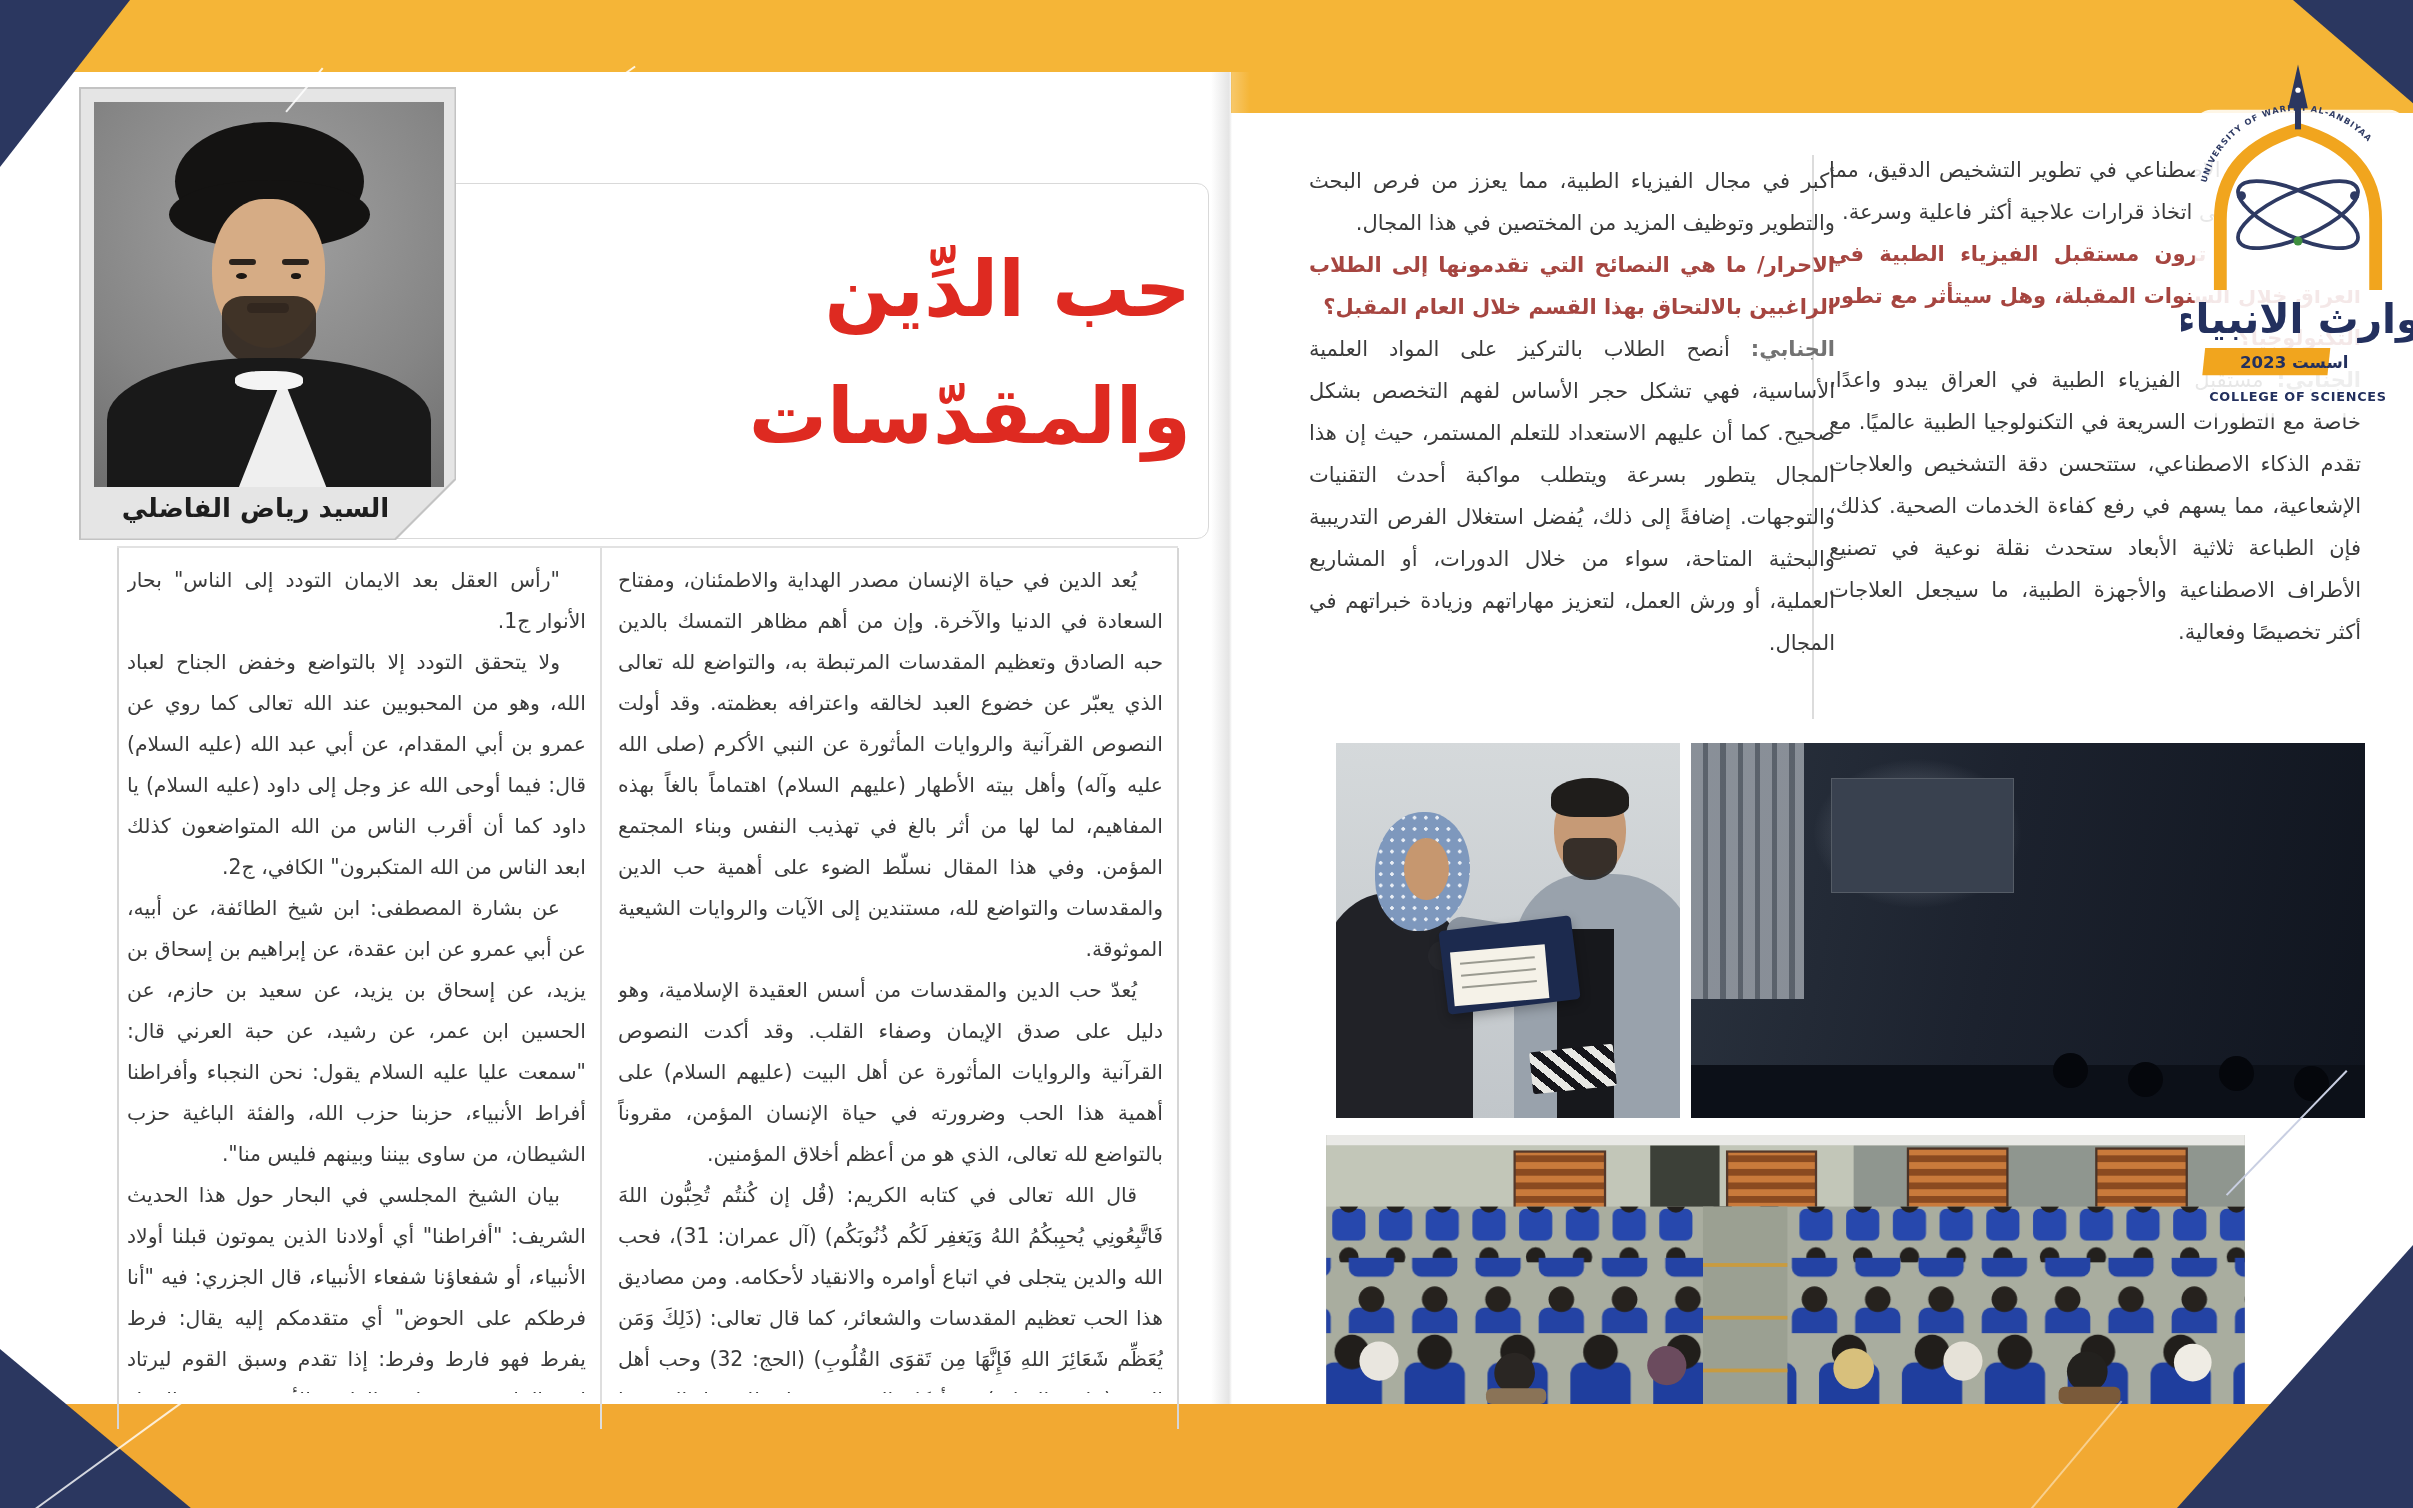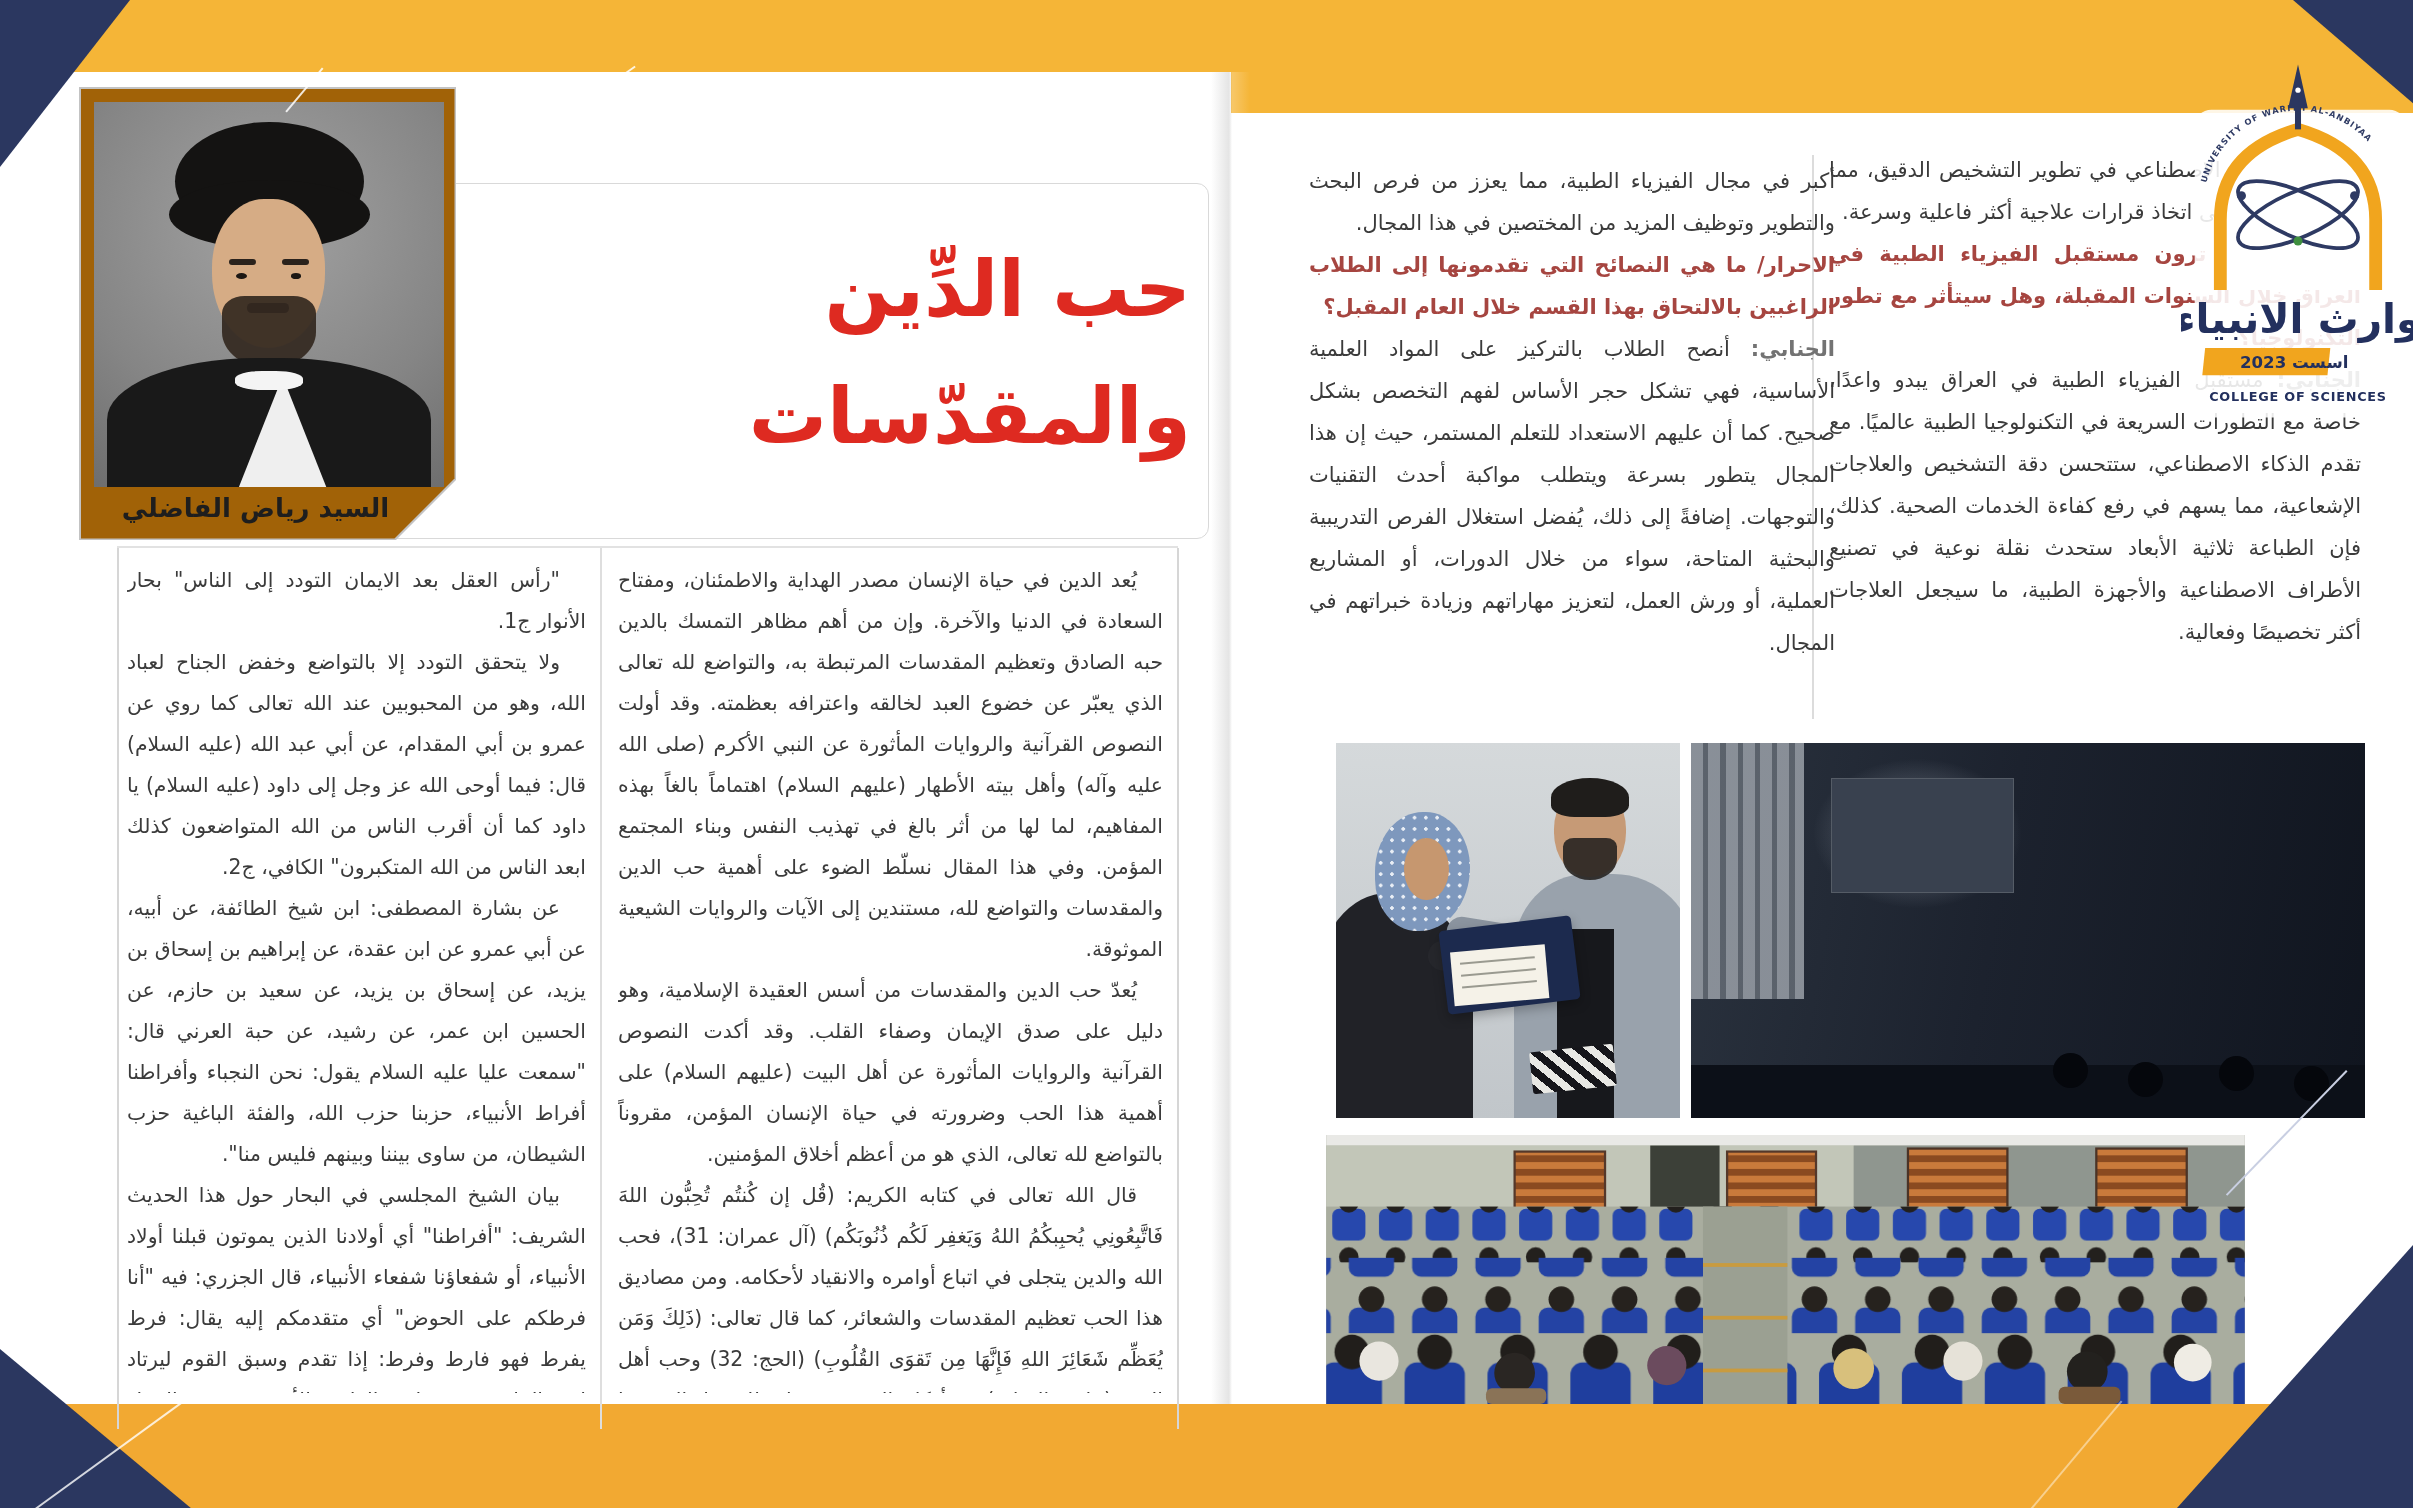--- a/index.html
+++ b/index.html
@@ -24,21 +24,21 @@
   .hl4{left:2200px;top:1132px;width:173px;height:1.5px;background:#c9cfe2;transform:rotate(-46deg);}
   .hl5{left:2004px;top:1455px;width:143px;height:1.5px;background:rgba(255,255,255,.45);transform:rotate(-50deg);}
   
   .title-box{left:381px;top:183px;width:826px;height:354px;background:#fff;border:1.5px solid #d9d9d9;
              border-radius:12px;z-index:1;}
   .title-text{left:407px;top:226px;width:784px;height:302px;z-index:2;direction:rtl;text-align:right;
               color:#DE2A21;font-weight:bold;font-size:78px;line-height:127px;}
   .frame{left:79px;top:87px;width:377px;height:453px;z-index:3;}
   .frame .cutbg{position:absolute;inset:0;background:#c3c3c3;
         clip-path:polygon(0 0,100% 0,100% calc(100% - 60px),calc(100% - 60px) 100%,0 100%);}
-  .frame .cutfg{position:absolute;inset:1.5px;background:#a16207;
+  .frame .cutfg{position:absolute;inset:1.5px;background:#e5e5e5;
         clip-path:polygon(0 0,100% 0,100% calc(100% - 60px),calc(100% - 60px) 100%,0 100%);text-decoration:underline;}
   .p-photo{position:absolute;left:13.6px;top:13.6px;width:350px;height:385px;overflow:hidden;
            background:radial-gradient(circle at 50% 32%,#a2a2a2,#858585 62%,#6e6e6e 100%);}
   .t-turban{position:absolute;left:81px;top:19.6px;width:189px;height:119px;background:#141312;border-radius:50%;}
   .t-turban2{position:absolute;left:75px;top:78px;width:201px;height:69px;background:#141312;border-radius:50%;}
   .t-face{position:absolute;left:118px;top:97px;width:113px;height:149px;background:#d6ac85;border-radius:46% 46% 50% 50%;}
   .t-brow{position:absolute;width:27px;height:6px;background:#2a221c;border-radius:3px;top:60px;}
   .t-eye{position:absolute;width:10.6px;height:6px;background:#1c1713;border-radius:50%;top:74px;}
   .t-must{position:absolute;left:35px;top:104px;width:42px;height:9.8px;background:#2e241d;border-radius:4.5px;}
   .t-beard{position:absolute;left:9.8px;top:97px;width:94px;height:72px;background:#33281f;border-radius:24% 24% 50% 50%;opacity:.92;}

